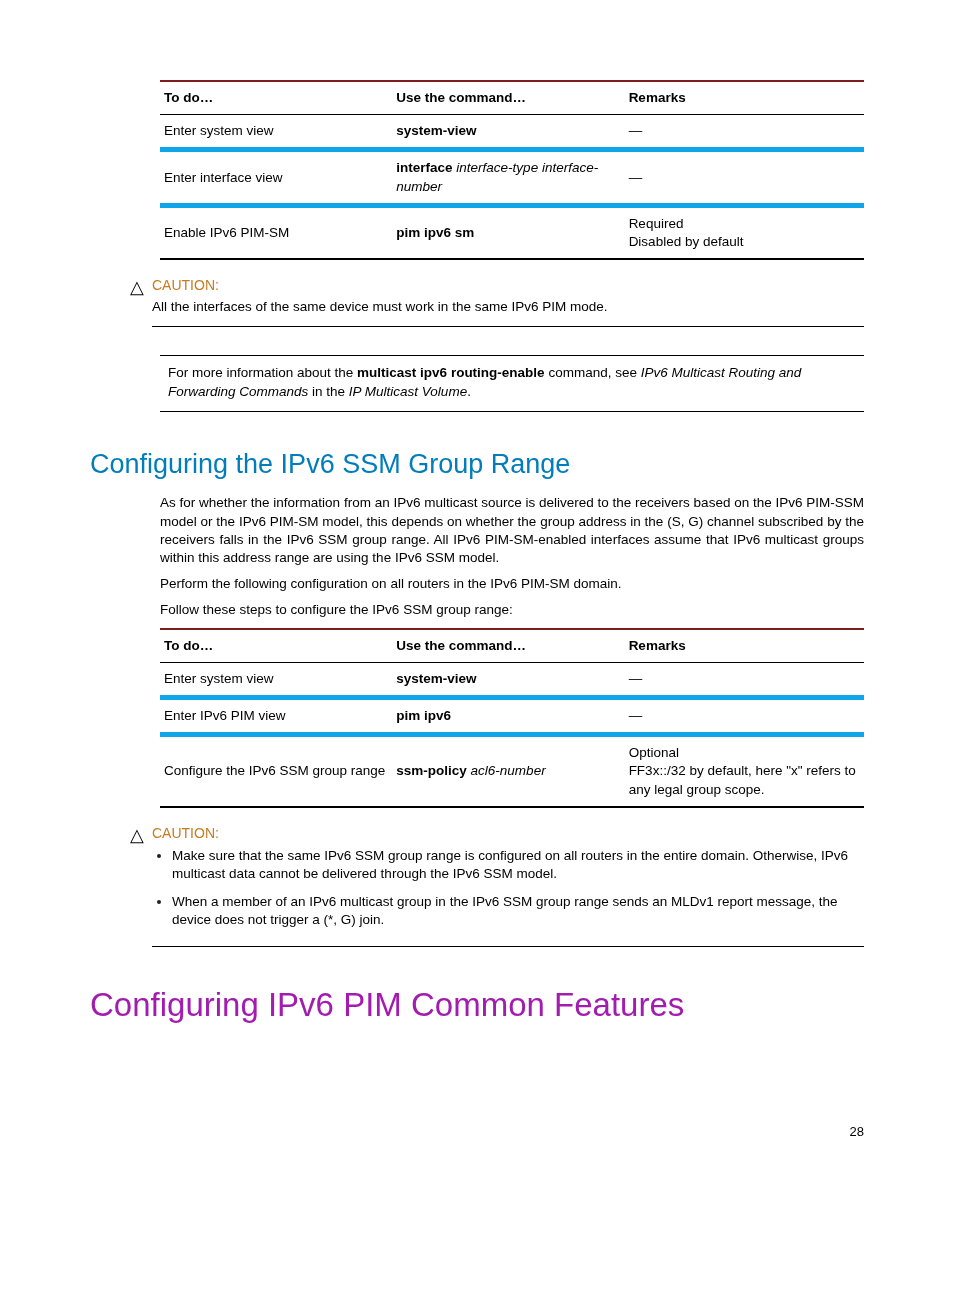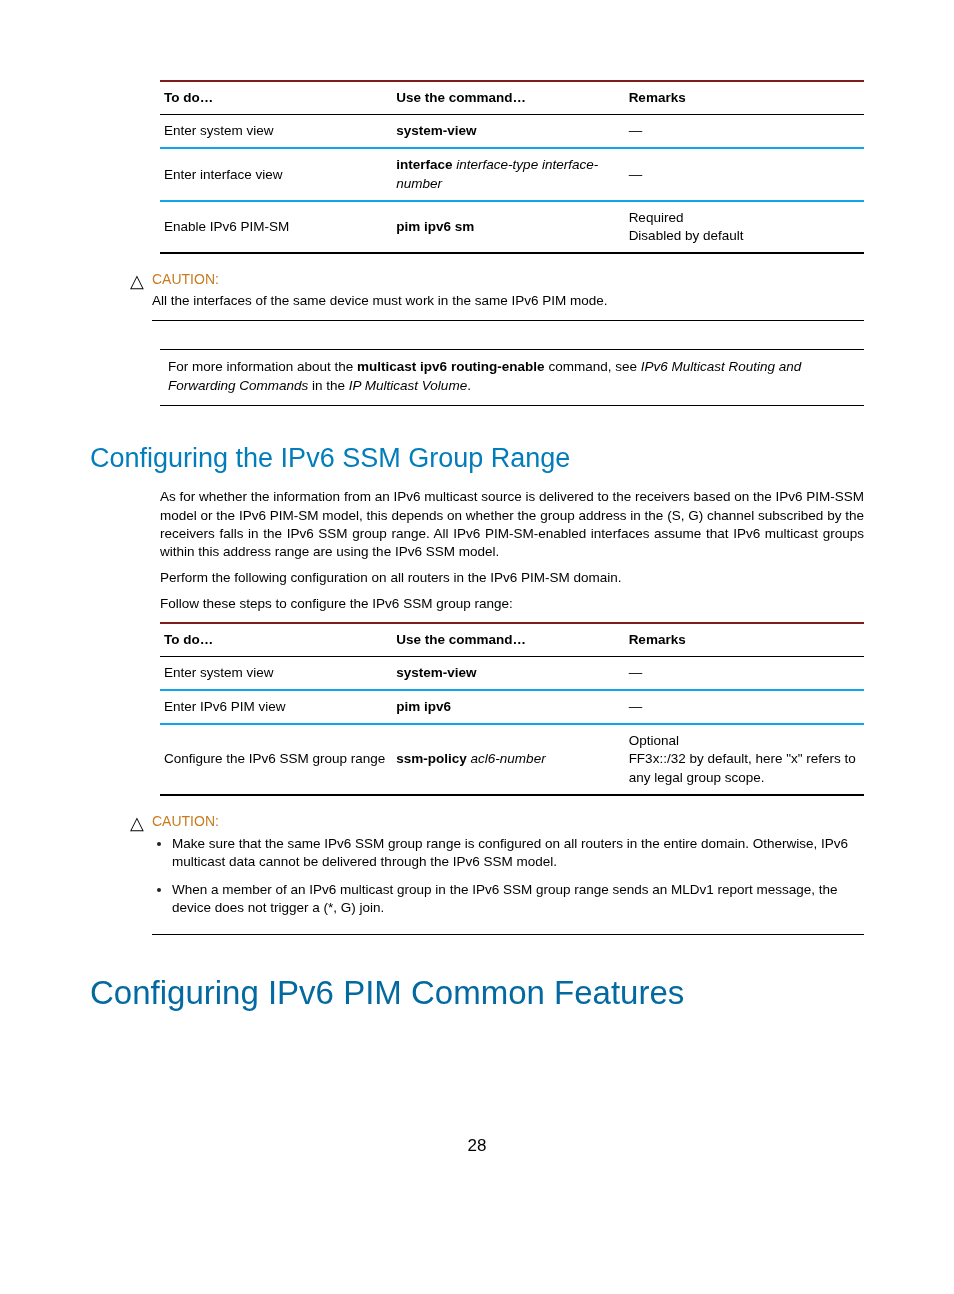--- a/index.html
+++ b/index.html
@@ -24,21 +24,21 @@
     text-align: left;
     font-weight: bold;
     padding: 7px 4px;
     border-bottom: 1px solid #000;
     vertical-align: top;
     font-size: 13.5px;
   }
   td {
     text-align: left;
     padding: 7px 4px;
-    border-bottom: 2px solid #0ea5e9;
+    border-bottom: 5px solid #0ea5e9;
     vertical-align: middle;
     font-size: 13.5px;
   }
   tr.lastrow td { border-bottom: 2px solid #000; }
   .col1 { width: 33%; }
   .col2 { width: 33%; }
   .col3 { width: 34%; }
   .cmd-b { font-weight: bold; }
   .cmd-i { font-style: italic; }
   .callout {
@@ -73,34 +73,34 @@
   .callout-body ul { margin: 4px 0; padding-left: 20px; }
   .callout-body li { margin-bottom: 10px; font-size: 13.5px; }
   .callout-body li::marker { color: #222; }
   h2.section {
     color: #007dba;
     font-weight: normal;
     font-size: 27px;
     margin: 34px 0 12px 0;
   }
   h1.chapter {
-    color: #0369a1;
+    color: #a21caf;
     font-weight: normal;
     font-size: 33px;
     margin: 36px 0 0 0;
   }
   p.body {
     text-align: justify;
     margin: 8px 0;
     font-size: 13.5px;
   }
   .pagenum {
-    text-align: center;
-    margin-top: 120px;
-    font-size: 17px;
+    text-align: right;
+    margin-top: 96px;
+    font-size: 13px;
   }
   .note-box {
     margin-top: 28px;
     margin-left: 70px;
     border-top: 1px solid #000;
     border-bottom: 1px solid #000;
     padding: 6px 0 8px 0;
   }
   .note-box .callout-title-note { margin-top: 2px; }
   .note-box p { margin: 2px 8px; font-size: 13.5px; }

